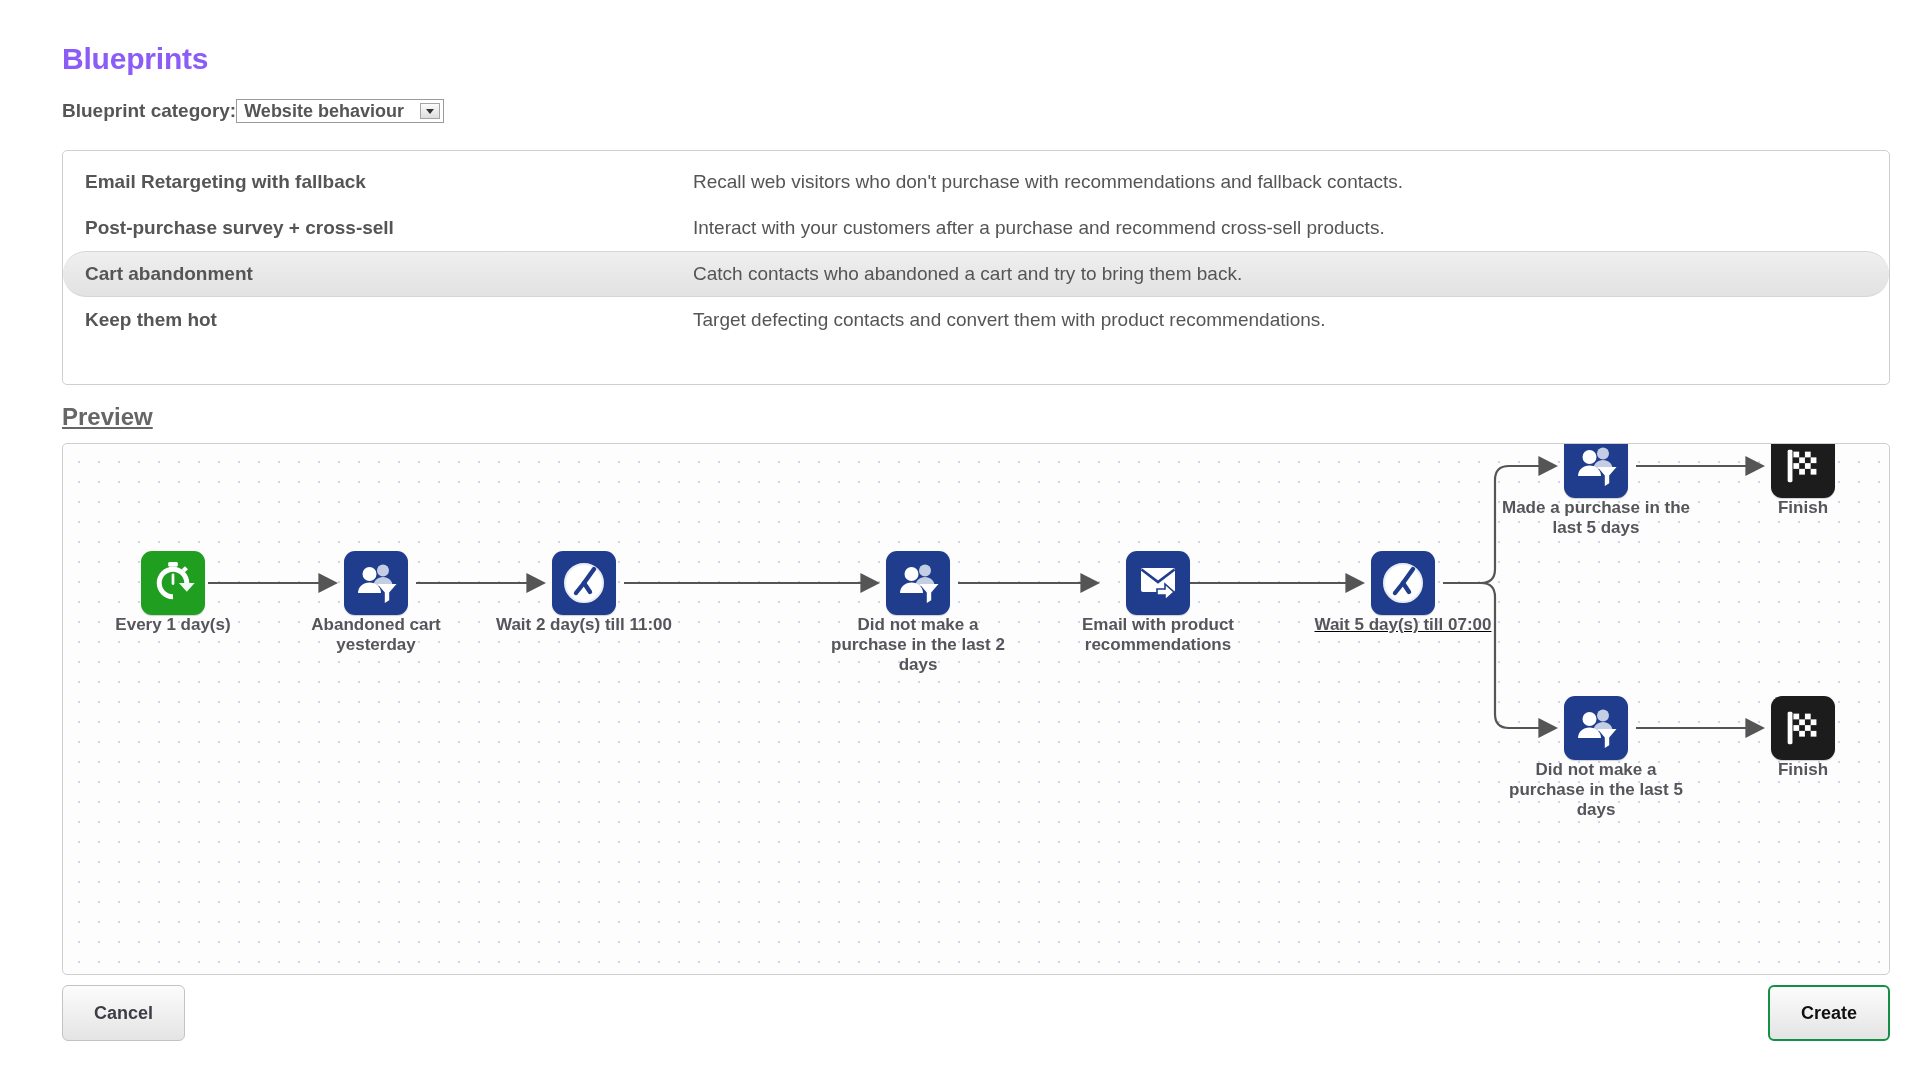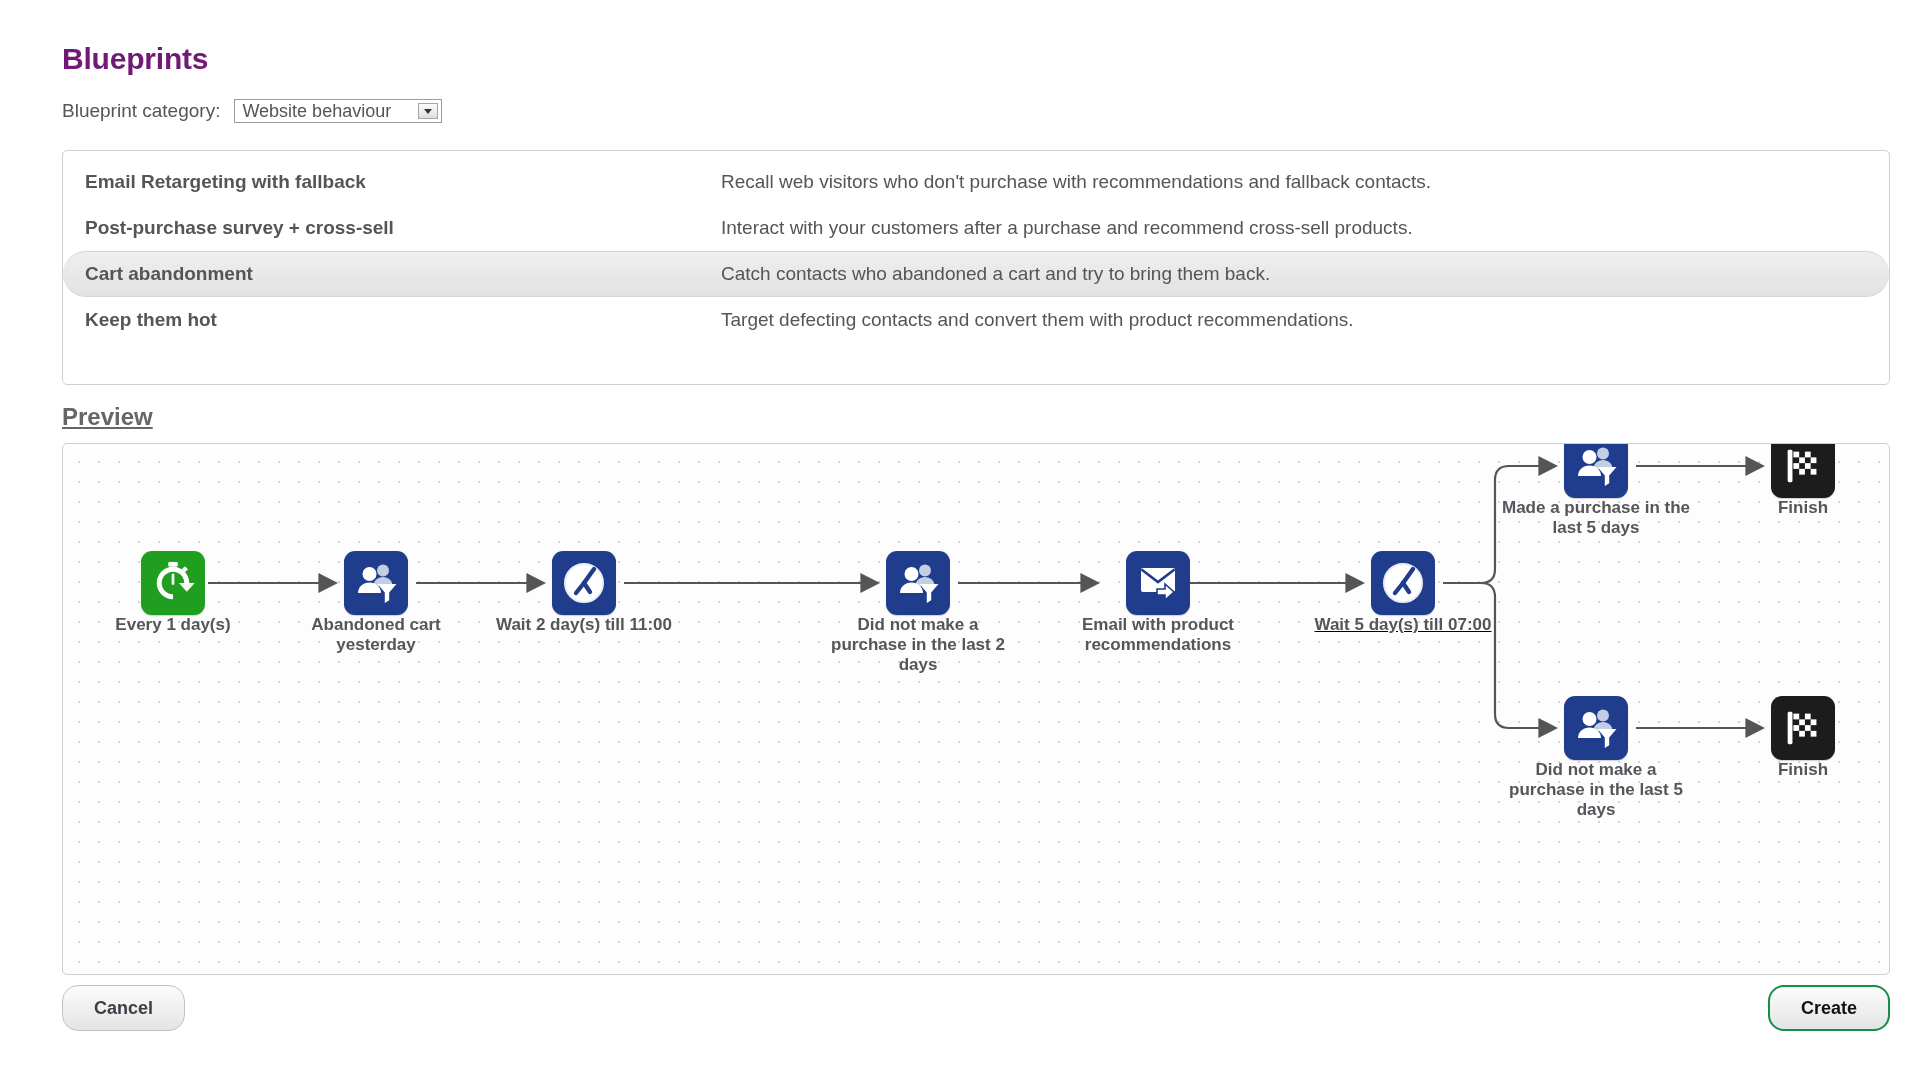--- a/index.html
+++ b/index.html
@@ -8,26 +8,26 @@
     width: 1920px; height: 1080px;
     background: #ffffff;
     font-family: "Liberation Sans", sans-serif;
     overflow: hidden;
   }
   .page { position: relative; width: 1920px; height: 1080px; }
 
   
   .page-title {
     position: absolute; left: 62px; top: 42px;
-    font-size: 30px; font-weight: bold; color: #701a75;
+    font-size: 30px; font-weight: bold; color: #8b5cf6;
     letter-spacing: -0.2px;
   }
   .category-row {
     position: absolute; left: 62px; top: 99px;
-    display: flex; align-items: center; gap: 14px;
+    display: flex; align-items: center; gap: 0; font-weight: bold;
   }
   .category-label { font-size: 19px; color: #555555; }
   .select-wrap {
     display: inline-flex; align-items: stretch;
     border: 1px solid #9b9b9b; background: #ffffff;
     height: 24px; padding: 0; min-width: 208px;
   }
   .select-value {
     flex: 1; display: flex; align-items: center;
     padding: 0 7px; font-size: 18px; color: #555555; white-space: nowrap;
@@ -48,21 +48,20 @@
   .list-panel {
     position: absolute; left: 62px; top: 150px;
     width: 1828px; height: 235px;
     border: 1px solid #cfcfcf; border-radius: 5px;
     background: #ffffff; overflow: hidden;
   }
   .bp-row {
     display: flex; align-items: center;
     height: 46px; padding: 0 0 0 22px;
     cursor: pointer;
-    gap: 28px;
   }
   .bp-row.first { margin-top: 8px; }
   .bp-row.selected {
     background: linear-gradient(#efefef, #e2e2e2);
     border-top: 1px solid #d6d6d6; border-bottom: 1px solid #d6d6d6; border-radius: 23px;
   }
   .bp-name {
     width: 608px; flex: none;
     font-size: 19px; font-weight: bold; color: #555555;
   }
@@ -95,25 +94,25 @@
   .node .caption {
     margin-top: 0; font-size: 17px; font-weight: bold;
     color: #55555a; line-height: 1.18;
   }
   .tile.green { background: #1f9e1f; }
   .tile.blue  { background: #1f3d8c; }
   .tile.black { background: #1c1c1c; }
 
   
   .btn {
-    position: absolute; height: 46px;
+    position: absolute; height: 56px;
     display: flex; align-items: center; justify-content: center;
     font-size: 18px; font-weight: bold;
     background: linear-gradient(#fcfcfc, #e4e4e4);
-    border-radius: 16px; cursor: pointer;
+    border-radius: 6px; cursor: pointer;
   }
   .btn-cancel {
     left: 62px; top: 985px; width: 123px;
     border: 1px solid #c3c3c3; color: #3d3d47;
   }
   .btn-create {
     left: 1768px; top: 985px; width: 122px;
     border: 2px solid #139044; color: #111111;
   }
 </style>

